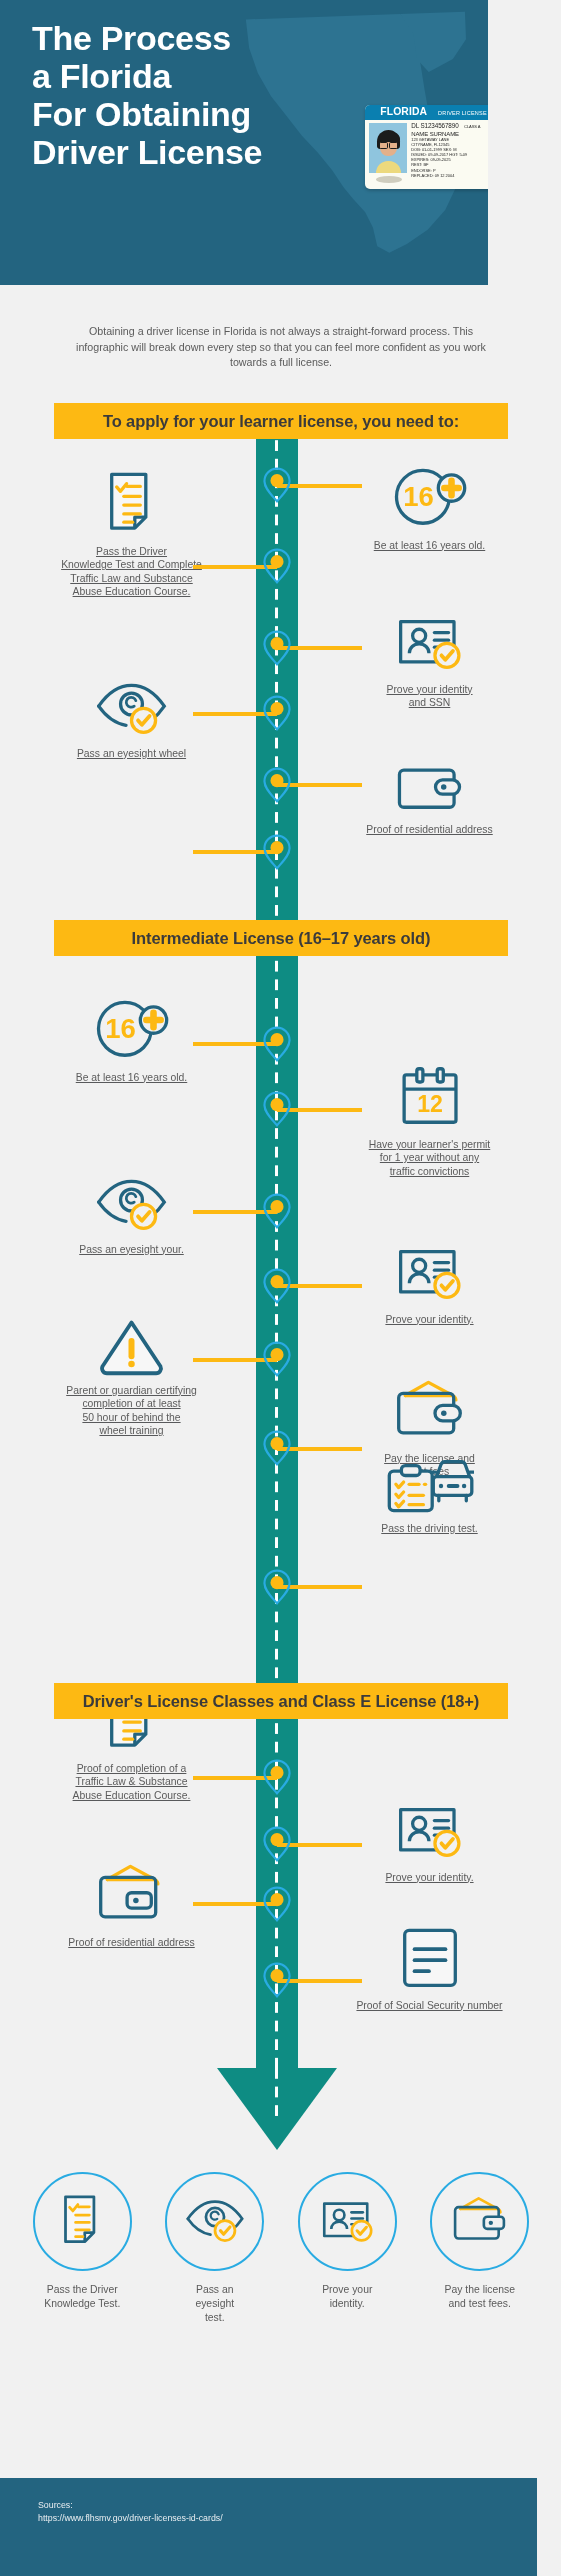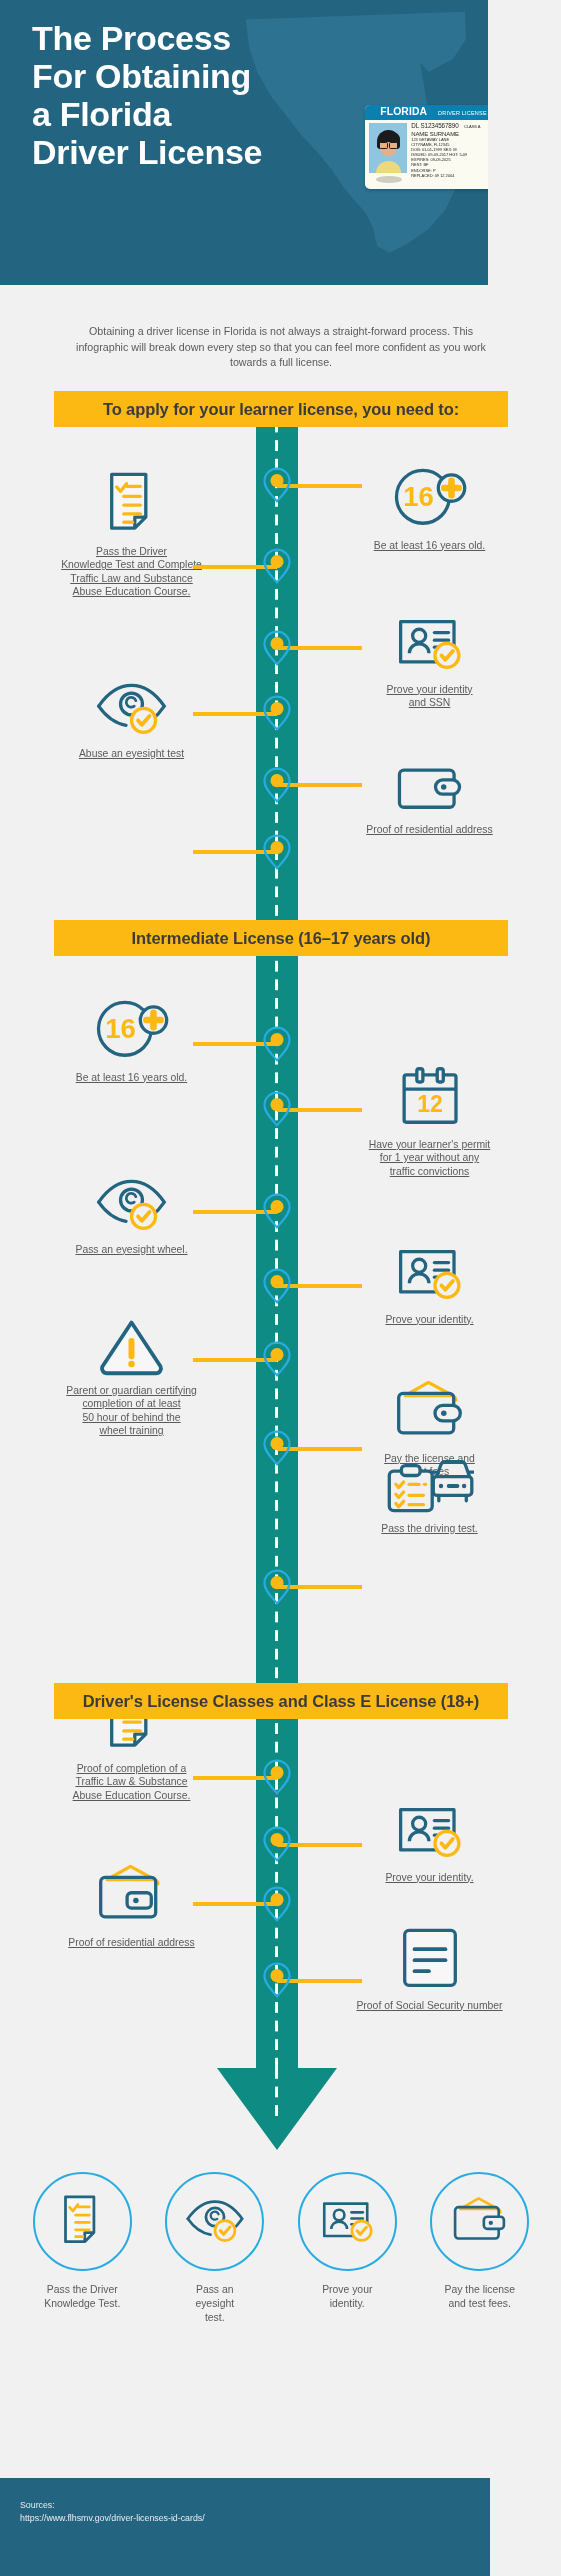--- a/index.html
+++ b/index.html
@@ -213,46 +213,46 @@
     margin-top: 12px;
     font-size: 10.4px;
     line-height: 1.35;
     color: #5b5b5b;
   }
 
   
   .footer {
     position: absolute;
     left: 0; bottom: 0;
-    width: 490px;
+    width: 537px;
     height: 98px;
     background: #236480;
     color: #e9eef1;
     font-size: 8.8px;
     line-height: 1.45;
-    padding: 21px 0 0 20px;
+    padding: 21px 0 0 38px;
   }
   .footer .src-label { display:block; }
   .footer .src-url { display:block; }
 </style>
 </head>
 <body>
 
 <div class="page">
 
   <div class="header">
     <svg class="fl-map" viewBox="0 0 420 490">
       <path fill="#2d7391" d="M18 24 L300 14 L330 46 L336 100 L344 150 L352 196 L368 232 L392 258 L406 290 L402 330 L382 372 L350 408 L312 434 L280 450 L258 438 L250 404 L236 376 L214 352 L196 330 L176 300 L150 268 L120 236 L92 200 L64 164 L40 122 L24 76 Z"></path>
       <path fill="#2d7391" d="M300 14 L418 10 L420 60 L396 96 L352 120 L330 96 L324 50 Z"></path>
     </svg>
 
     <div class="header-title">
       <span>The Process</span>
+      <span>a Florida</span>
       <span>For Obtaining</span>
-      <span>a Florida</span>
       <span>Driver License</span>
     </div>
 
     <div class="license-card">
       <div class="lic-band">
         <span class="lic-state">FLORIDA</span>
         <span class="lic-type">DRIVER LICENSE</span>
       </div>
       <div class="lic-body">
         <div class="lic-photo">
@@ -284,21 +284,21 @@
   </div>
 
   <div class="intro">Obtaining a driver license in Florida is not always a straight-forward process. This infographic will break down every step so that you can feel more confident as you work towards a full license.</div>
 
   <div class="spine">
     <div class="spine-dash"></div>
   </div>
   <div class="arrow-head"></div>
   <div class="arrow-dash"></div>
 
-  <div class="banner" style="top:391px">To apply for your learner license, you need to:</div>
+  <div class="banner" style="top:403px">To apply for your learner license, you need to:</div>
 
   <div class="pin" style="left:262px; top:467px">
       <svg width="30" height="36" viewBox="0 0 54 66">
         <path d="M27 3C14.3 3 4 13.3 4 26c0 13 12.5 24.5 23 37 10.5-12.5 23-24 23-37C50 13.3 39.7 3 27 3z" fill="none" stroke="#29abe2" stroke-width="4"></path>
         <circle cx="27" cy="25" r="12" fill="#fdb913"></circle>
       </svg>
     </div>
   <div class="connector" style="left:277px; top:484px; width:85px"></div>
 
   <div class="pin" style="left:262px; top:548px">
@@ -396,21 +396,21 @@
     <div class="icon">
       <svg width="77" height="58" viewBox="0 0 140 106">
         <path d="M10 46C28 20 50 8 70 8s42 12 60 38c-8 12-17 21-26 28" fill="none" stroke="#236480" stroke-width="6" stroke-linecap="round"></path>
         <path d="M10 46c14 20 32 32 50 35" fill="none" stroke="#236480" stroke-width="6" stroke-linecap="round"></path>
         <circle cx="70" cy="42" r="20" fill="none" stroke="#236480" stroke-width="6"></circle>
         <path d="M78 36a9 9 0 1 0-3 10" fill="none" stroke="#236480" stroke-width="5" stroke-linecap="round"></path>
         <circle cx="92" cy="72" r="22" fill="#f1f1f1" stroke="#fdb913" stroke-width="6"></circle>
         <path d="M82 72l7 8 14-16" fill="none" stroke="#fdb913" stroke-width="7" stroke-linecap="round" stroke-linejoin="round"></path>
       </svg>
     </div>
-    <div class="caption">Abuse an eyesight test</div>
+    <div class="caption">Pass an eyesight wheel</div>
   </div>
 
   <div class="step right" style="top:749px">
     <div class="icon">
       <svg width="71" height="57" viewBox="0 0 130 104">
         <path d="M18 22h84a8 8 0 0 1 8 8v52a8 8 0 0 1-8 8H18a8 8 0 0 1-8-8V30a8 8 0 0 1 8-8z" fill="none" stroke="#236480" stroke-width="6" stroke-linejoin="round"></path>
         <rect x="76" y="40" width="44" height="26" rx="13" fill="#f1f1f1" stroke="#236480" stroke-width="6"></rect>
         <circle cx="91" cy="53" r="5" fill="#236480"></circle>
       </svg>
     </div>
@@ -508,21 +508,21 @@
     <div class="icon">
       <svg width="77" height="58" viewBox="0 0 140 106">
         <path d="M10 46C28 20 50 8 70 8s42 12 60 38c-8 12-17 21-26 28" fill="none" stroke="#236480" stroke-width="6" stroke-linecap="round"></path>
         <path d="M10 46c14 20 32 32 50 35" fill="none" stroke="#236480" stroke-width="6" stroke-linecap="round"></path>
         <circle cx="70" cy="42" r="20" fill="none" stroke="#236480" stroke-width="6"></circle>
         <path d="M78 36a9 9 0 1 0-3 10" fill="none" stroke="#236480" stroke-width="5" stroke-linecap="round"></path>
         <circle cx="92" cy="72" r="22" fill="#f1f1f1" stroke="#fdb913" stroke-width="6"></circle>
         <path d="M82 72l7 8 14-16" fill="none" stroke="#fdb913" stroke-width="7" stroke-linecap="round" stroke-linejoin="round"></path>
       </svg>
     </div>
-    <div class="caption">Pass an eyesight wheel.</div>
+    <div class="caption">Pass an eyesight your.</div>
   </div>
 
   <div class="step right" style="top:1239px">
     <div class="icon">
       <svg width="71" height="61" viewBox="0 0 130 112">
         <path d="M12 14h98v74H12z" fill="none" stroke="#236480" stroke-width="6" stroke-linejoin="round"></path>
         <circle cx="46" cy="40" r="12" fill="none" stroke="#236480" stroke-width="6"></circle>
         <path d="M28 72c0-10 8-17 18-17s18 7 18 17" fill="none" stroke="#236480" stroke-width="6"></path>
         <g stroke="#236480" stroke-width="6" stroke-linecap="round">
           <line x1="74" y1="34" x2="100" y2="34"></line>

